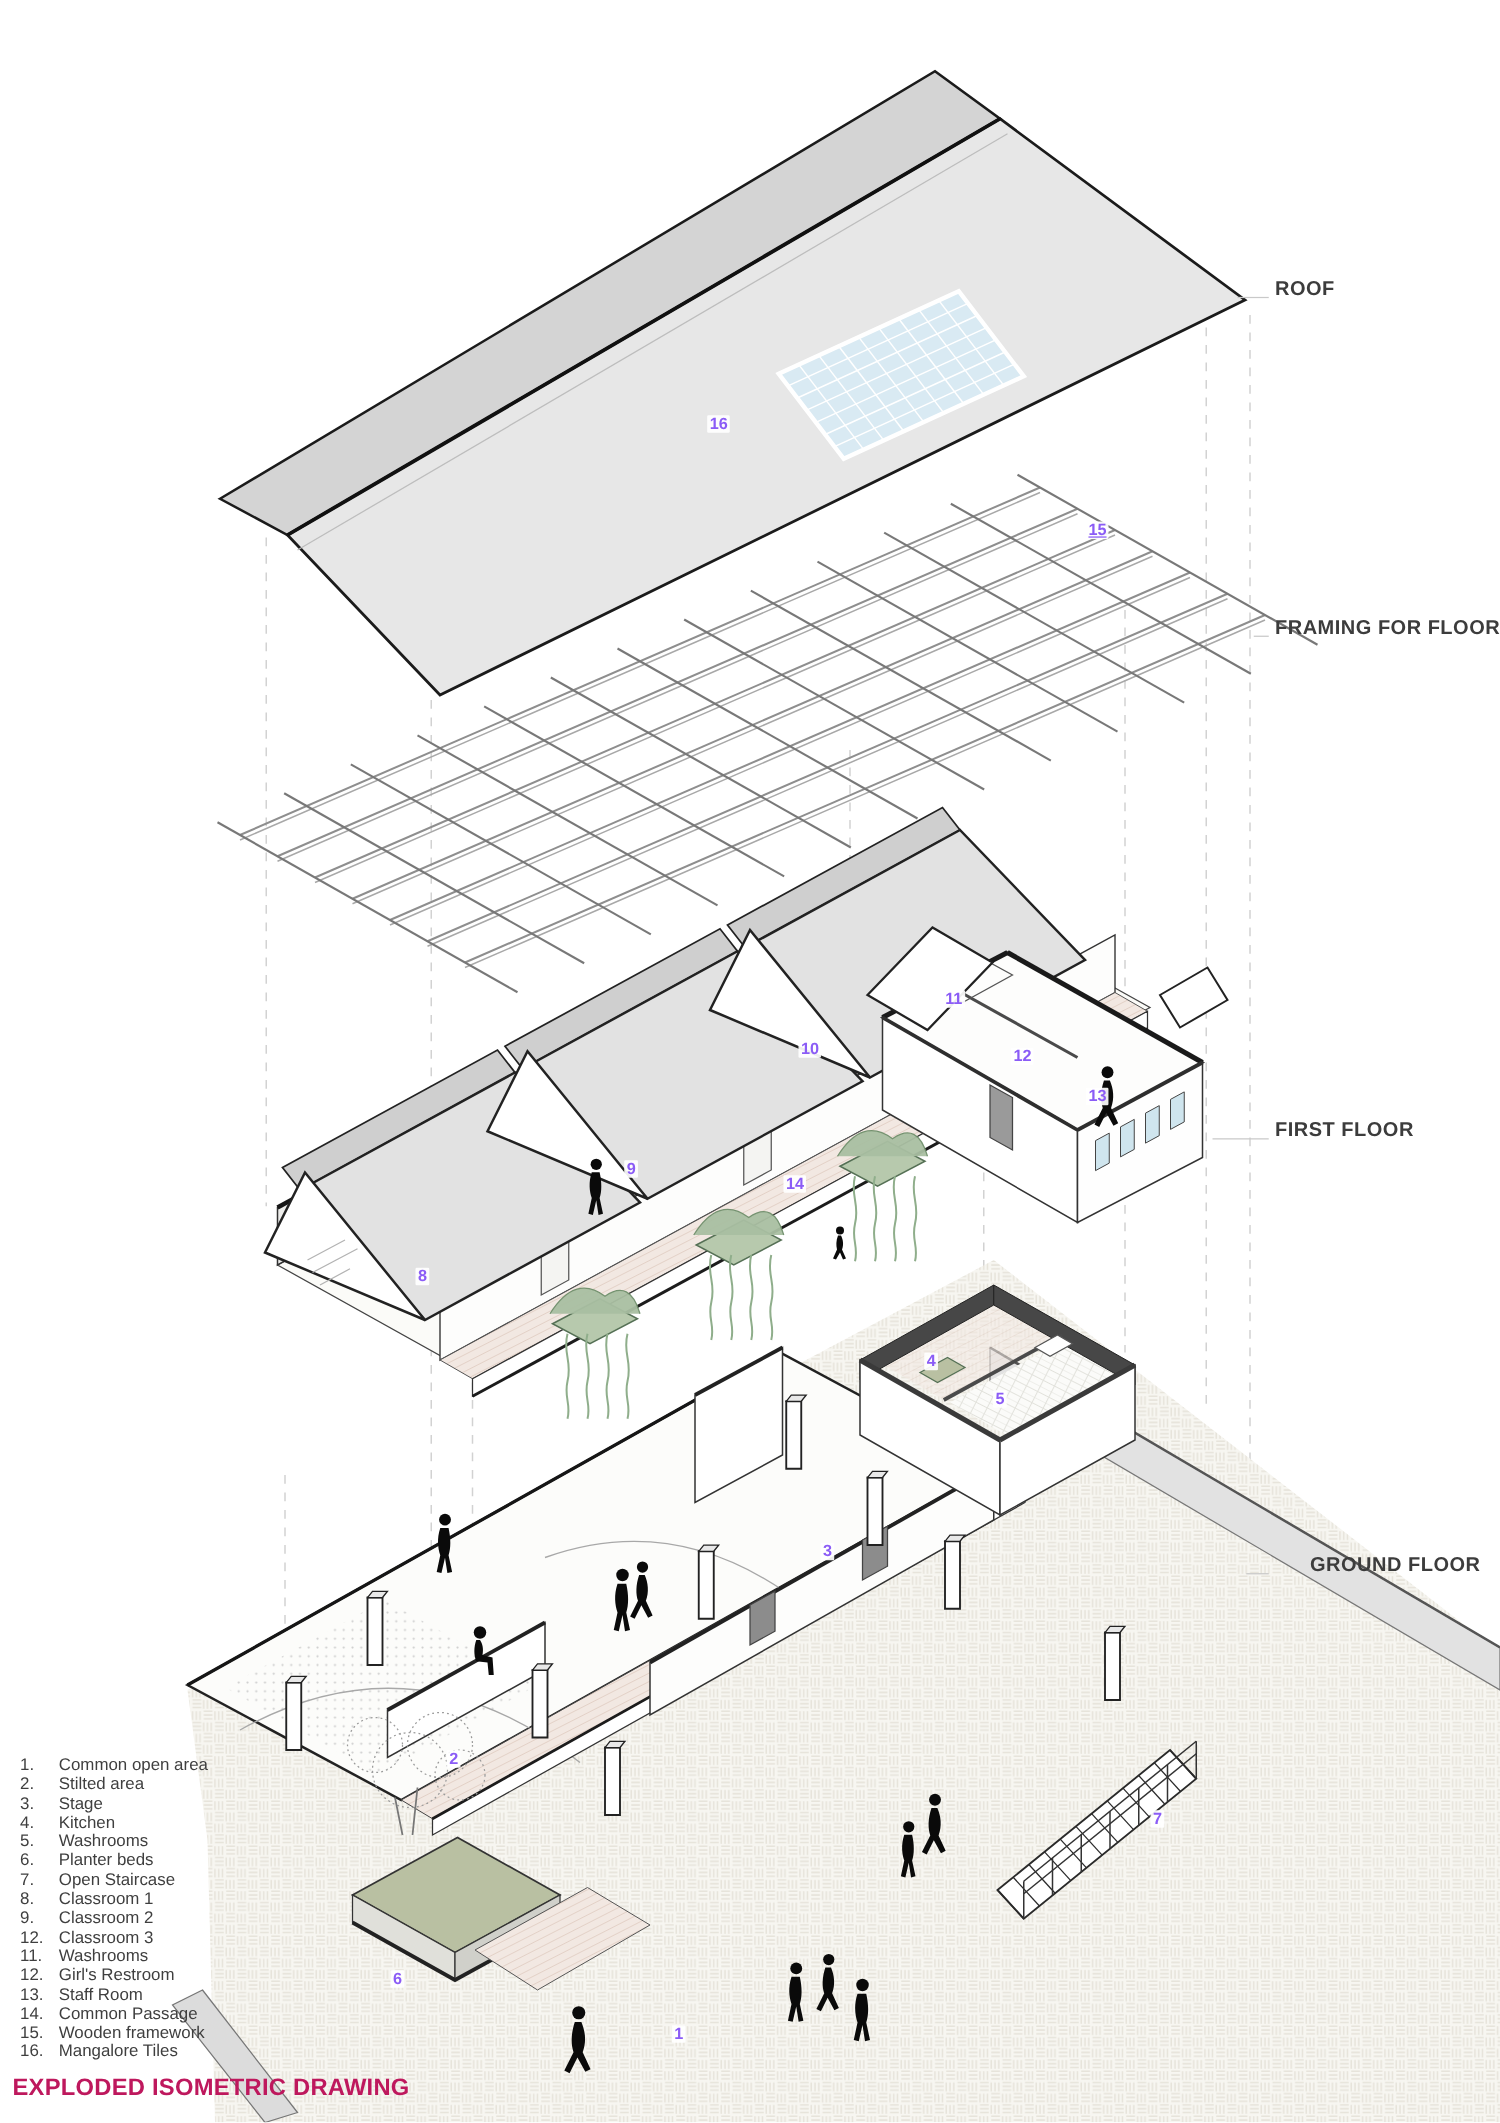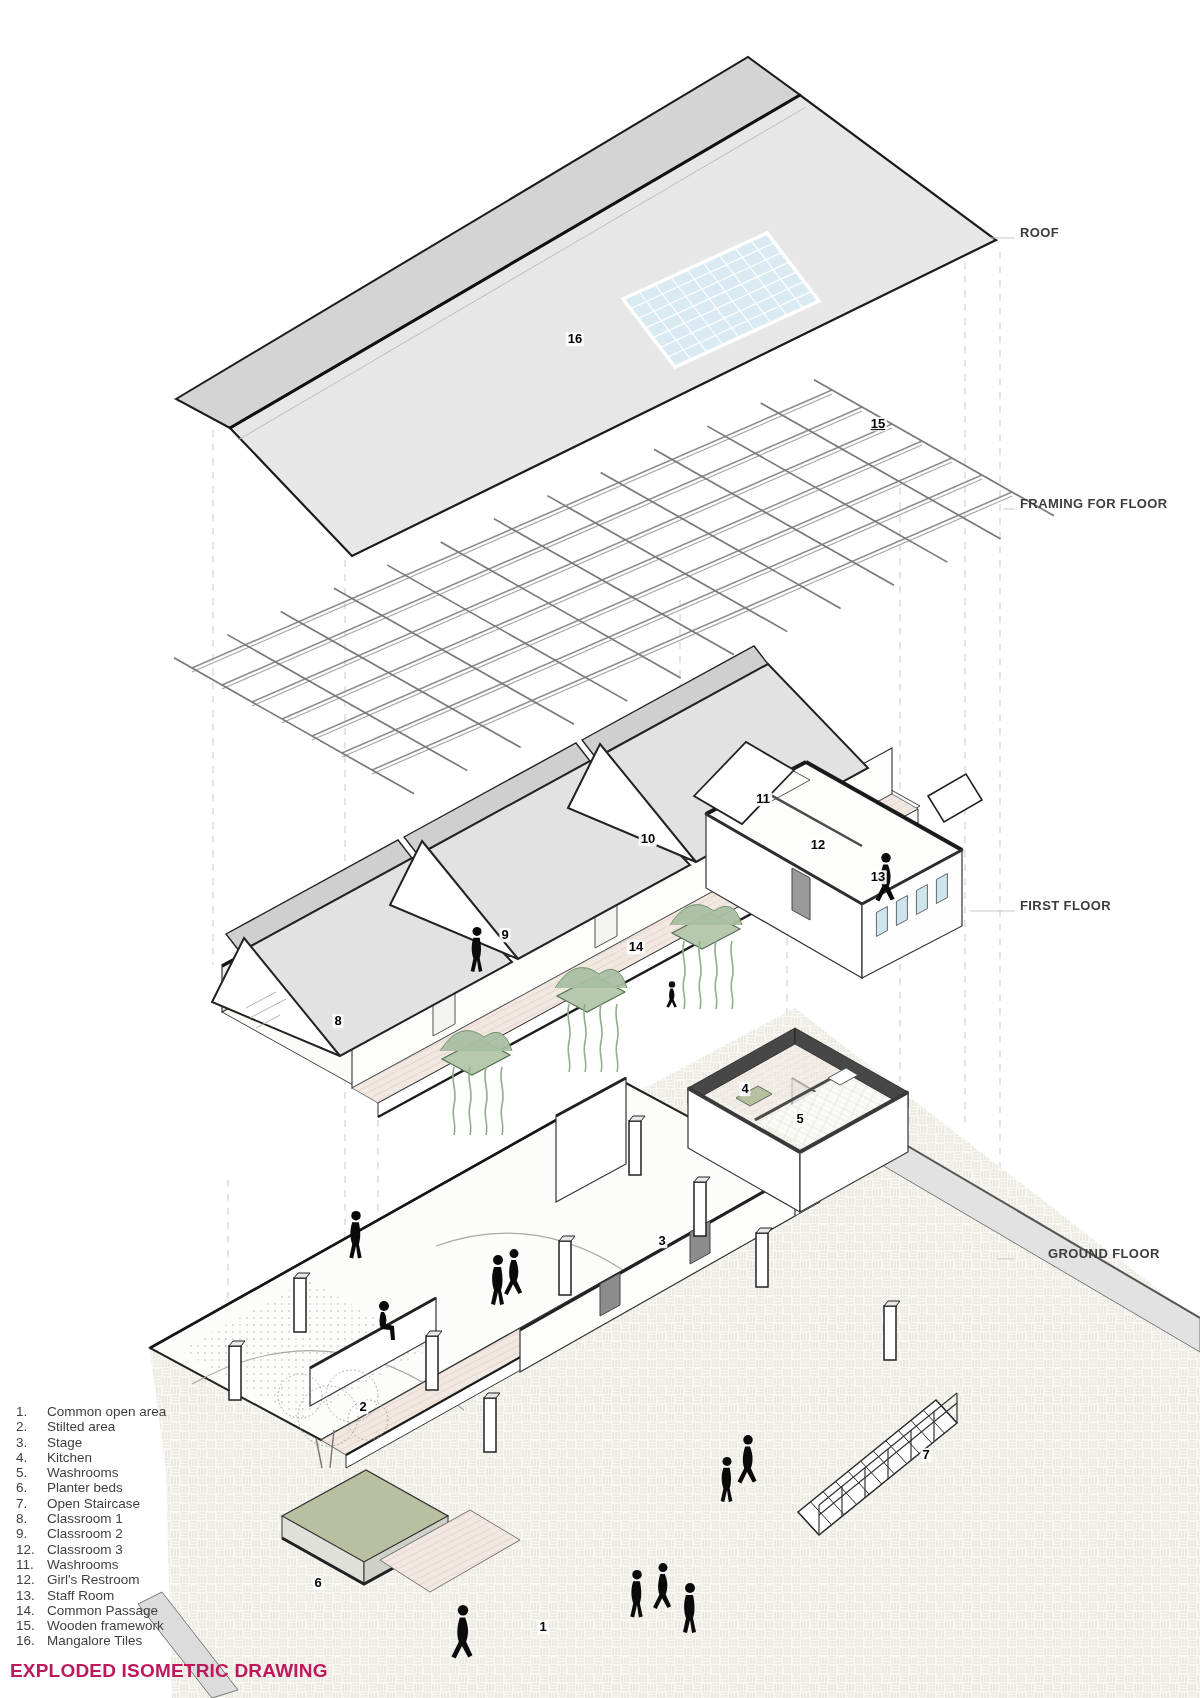--- a/index.html
+++ b/index.html
@@ -1,21 +1,21 @@
 <!DOCTYPE html>
 <html><head>
 <meta charset="utf-8">
 <style>
   html,body{margin:0;padding:0;background:#ffffff;}
   #stage{position:relative;width:1200px;height:1698px;background:#ffffff;overflow:hidden;
          font-family:"Liberation Sans", sans-serif;}
   #iso-svg{position:absolute;left:0;top:0;}
-  .layer-label{position:absolute;transform:translateY(-50%);font-size:13px;font-weight:700;
+  .layer-label{position:absolute;transform:translateY(-50%);font-size:16px;font-weight:700;
 ding:0 2px;   letter-spacing:.4px;color:#3c3c3c;white-space:nowrap;}
-  .chip{position:absolute;transform:translate(-50%,-55%);font-size:13px;font-weight:700;color:#000000;
+  .chip{position:absolute;transform:translate(-50%,-55%);font-size:13px;font-weight:700;color:#8b5cf6;
         background:rgba(255,255,255,.92);padding:0 2px;border-radius:1px;line-height:1.1;}
   #legend{position:absolute;left:16px;top:1404px;width:230px;}
   .legend-row{position:relative;height:15.3px;font-size:13.5px;color:#3f3f3f;white-space:nowrap;}
   .legend-num{position:absolute;left:0;top:0;}
   .legend-label{position:absolute;left:31px;top:0;}
   #title{position:absolute;left:10px;top:1660px;font-size:19px;font-weight:800;color:#be185d;
          letter-spacing:.2px;white-space:nowrap;}
 </style>
 </head>
 <body>

